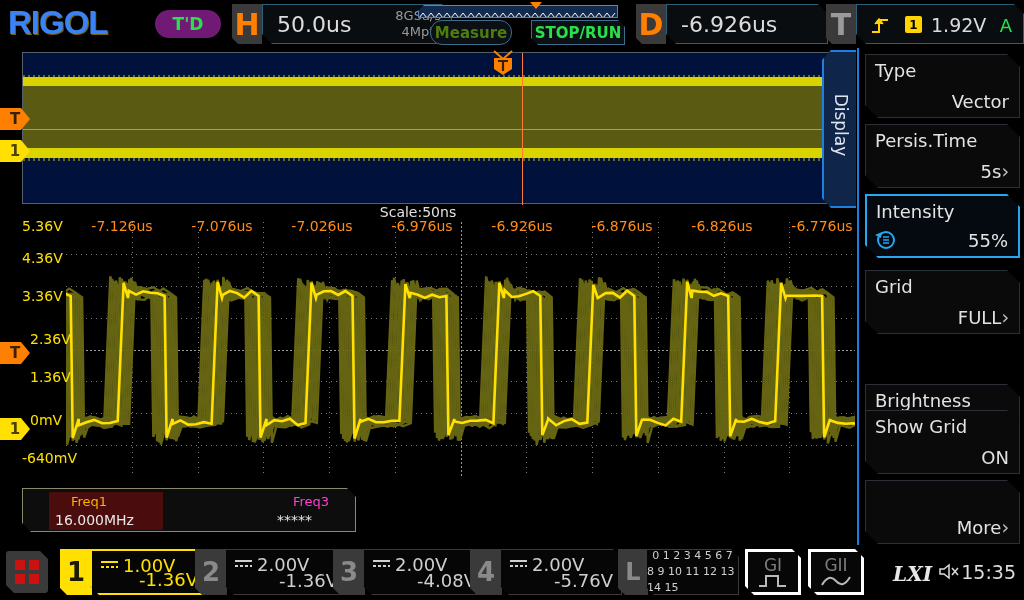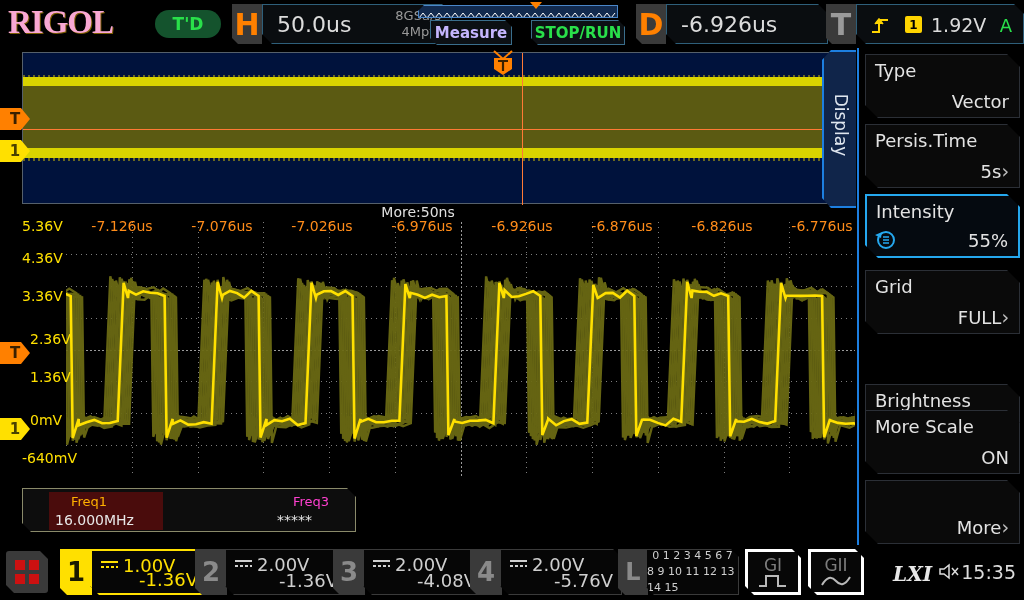--- a/index.html
+++ b/index.html
@@ -6,27 +6,27 @@
   html, body {
     width:1024px; height:600px; background:#000; overflow:hidden;
     font-family:"DejaVu Sans","Liberation Sans",sans-serif;
   }
   #root { position:relative; width:1024px; height:600px; background:#000; }
 
   
   #topbar { position:absolute; left:0; top:0; width:1024px; height:48px; background:#000; }
   .logo {
     position:absolute; left:8px; top:4px;
-    font-family:Liberation Serif, serif;
+    font-family:Liberation Sans, sans-serif;
     font-weight:bold; font-size:33px; letter-spacing:-1px;
-    color:#f9a8d4; text-shadow:1px 1px 0 #7a5c00;
+    color:#3b82f6; text-shadow:1px 1px 0 #7a5c00;
   }
   .td-pill {
     position:absolute; left:155px; top:10px; width:66px; height:28px;
-    border-radius:14px; background:#14532d;
+    border-radius:14px; background:#701a75;
     display:flex; align-items:center; justify-content:center;
     color:#29e04a; font-size:17px; font-weight:bold;
   }
   .hz-group { position:absolute; left:232px; top:4px; height:40px; }
   .hz-letter {
     position:absolute; left:0; top:0; width:30px; height:40px;
     background:#3a3a3a; color:#ff8000; font-size:30px; font-weight:bold;
     display:flex; align-items:center; justify-content:center;
     clip-path:polygon(0 0,100% 0,100% 100%,6px 100%,0 calc(100% - 6px));
   }
@@ -49,21 +49,21 @@
     position:absolute; left:112px; top:0px; width:0; height:0;
     border-left:6px solid transparent; border-right:6px solid transparent;
     border-top:7px solid #ff8000; z-index:3;
   }
   .softbtn {
     position:absolute; top:20px; height:25px; background:#0c1014;
     border:1px solid #3a6e8c;
     clip-path:polygon(0 0, calc(100% - 7px) 0, 100% 7px, 100% 100%, 7px 100%, 0 calc(100% - 7px));
     display:flex; align-items:center; justify-content:center; font-size:15px; font-weight:bold;
   }
-  #btn-measure { left:430px; width:82px; color:#c4b5fd; }
+  #btn-measure { left:430px; width:82px; color:#4d7c0f;border-radius:12px; }
   #btn-stoprun { left:531px; width:94px; color:#29e04a; }
 
   .dl-group { position:absolute; left:636px; top:4px; height:40px; }
   .dl-letter {
     position:absolute; left:0; top:0; width:30px; height:40px;
     background:#3a3a3a; color:#ff8000; font-size:30px; font-weight:bold;
     display:flex; align-items:center; justify-content:center;
     clip-path:polygon(0 0,100% 0,100% 100%,6px 100%,0 calc(100% - 6px));
   }
   .dl-field { left:30px; top:0; width:162px; height:40px; }
@@ -269,21 +269,21 @@
 
   <svg class="trig-pennant" viewBox="0 0 22 26">
     <polyline points="2,1 11,9 20,1" fill="none" stroke="#ff8000" stroke-width="2"></polyline>
     <path d="M2,8 L20,8 L20,19 L11,25 L2,19 Z" fill="#ff8000"></path>
     <path d="M6,11 L16,11 M11,11 L11,21" stroke="#3a2000" stroke-width="2.2" fill="none"></path>
   </svg>
 
   <div class="marker marker-t" style="left:0px; top:108px;">T</div>
   <div class="marker marker-1" style="left:0px; top:140px;">1</div>
 
-  <div id="zoomlabel">More:50ns</div>
+  <div id="zoomlabel">Scale:50ns</div>
 
   <div id="zoomview">
     <div id="zoom-grid">
         <div class="grid-v" style="left: 66px;"></div>
         <div class="grid-v" style="left: 132px;"></div>
         <div class="grid-v" style="left: 197px;"></div>
         <div class="grid-v" style="left: 263px;"></div>
         <div class="grid-v" style="left: 329px;"></div>
         <div class="grid-center-v" style="left: 395px;"></div>
         <div class="grid-v" style="left: 460px;"></div>
@@ -385,21 +385,21 @@
       <div class="menuitem" style="top: 292px; margin-top: 44px;">
         <div class="mi-label">Brightness</div>
         <div class="mi-value">30%</div>
         <svg class="knob-ic" viewBox="0 0 22 21">
           <circle cx="12" cy="11" r="8" fill="none" stroke="#ffffff" stroke-width="2"></circle>
           <path d="M1,6 L8,3 L7,9 Z" fill="#ffffff"></path>
           <path d="M9,8 L15,8 M9,11 L15,11 M9,14 L15,14" stroke="#ffffff" stroke-width="1.4"></path>
         </svg>
       </div>
       <div class="menuitem" style="top: 362px;">
-        <div class="mi-label">More Scale</div>
+        <div class="mi-label">Show Grid</div>
         <div class="mi-value">ON</div>
       </div>
       <div class="menuitem" style="top: 432px;">
         <div class="mi-value">More<span class="mi-arrow">›</span></div>
       </div>
     </div>
 
   <div id="bottombar">
     <div class="grid-ic">
       <svg width="42" height="42" viewBox="0 0 42 42">

